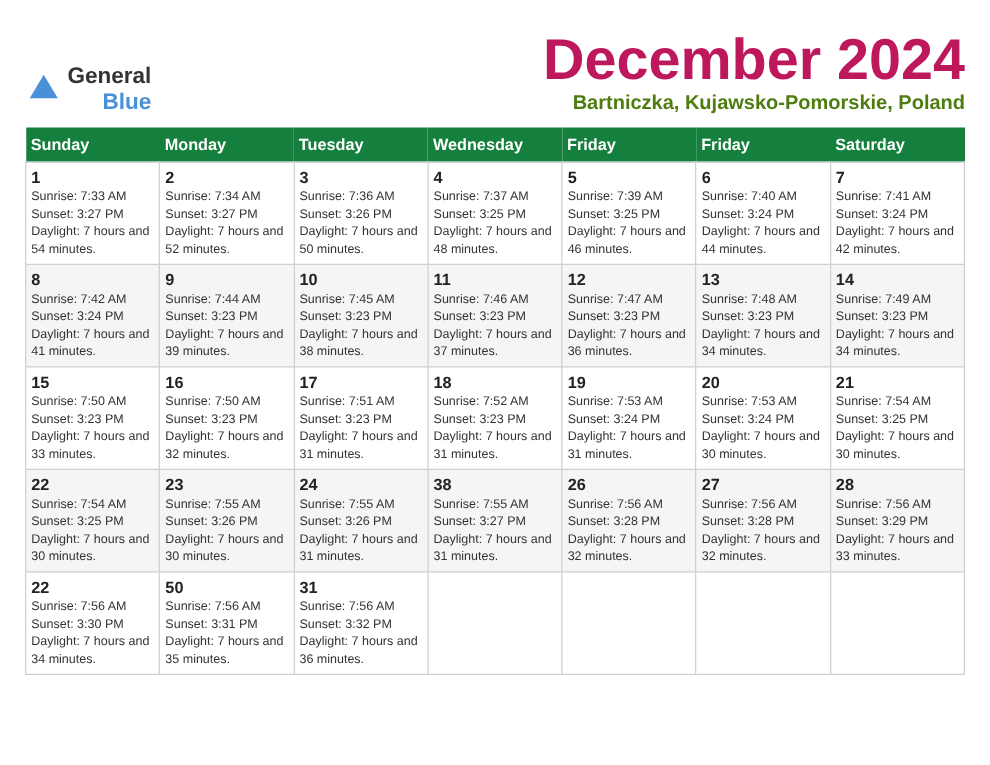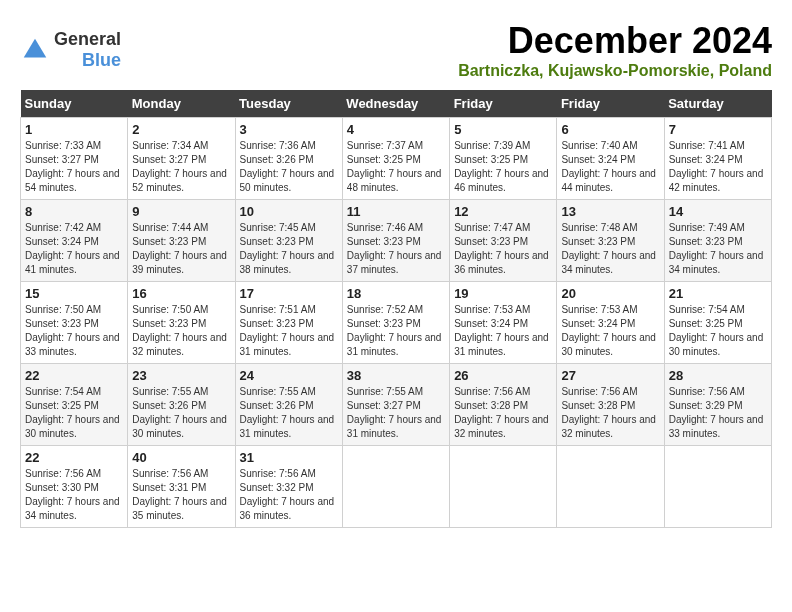--- a/index.html
+++ b/index.html
@@ -6,21 +6,21 @@
     body {
       font-family: Arial, sans-serif;
       background: #fff;
       width: 792px;
       min-height: 612px;
       padding: 20px;
     }
     .header-section {
       display: flex;
       justify-content: space-between;
-      align-items: center;
+      align-items: flex-end;
       margin-bottom: 10px;
     }
     .logo {
       display: flex;
       align-items: center;
       gap: 4px;
     }
     .logo-text-general {
       font-size: 18px;
       font-weight: bold;
@@ -33,36 +33,36 @@
       margin-left: 28px;
     }
     .logo-icon {
       width: 30px;
       height: 30px;
     }
     .title-section {
       text-align: right;
     }
     .month-title {
-      font-size: 36px;
-      font-weight: bold;
-      color: #000000;
+      font-size: 46px;
+      font-weight: bold;
+      color: #be185d;
     }
     .location-title {
       font-size: 16px;
       color: #4d7c0f;
       font-weight: bold;
     }
     .calendar {
       width: 100%;
       border-collapse: collapse;
       font-size: 11px;
     }
     .calendar th {
-      background-color: #404040;
+      background-color: #15803d;
       color: white;
       padding: 6px 4px;
       text-align: left;
       font-size: 13px;
       font-weight: bold;
     }
     .calendar td {
       border: 1px solid #d0d0d0;
       vertical-align: top;
       padding: 4px;
@@ -356,21 +356,21 @@
       <tr>
         <td>
         <span class="day-number">22</span>
         <div class="day-info">
           Sunrise: 7:56 AM<br>
           Sunset: 3:30 PM<br>
           Daylight: 7 hours and 34 minutes.
         </div>
       </td>
         <td>
-        <span class="day-number">40</span>
+        <span class="day-number">50</span>
         <div class="day-info">
           Sunrise: 7:56 AM<br>
           Sunset: 3:31 PM<br>
           Daylight: 7 hours and 35 minutes.
         </div>
       </td>
         <td>
         <span class="day-number">31</span>
         <div class="day-info">
           Sunrise: 7:56 AM<br>

